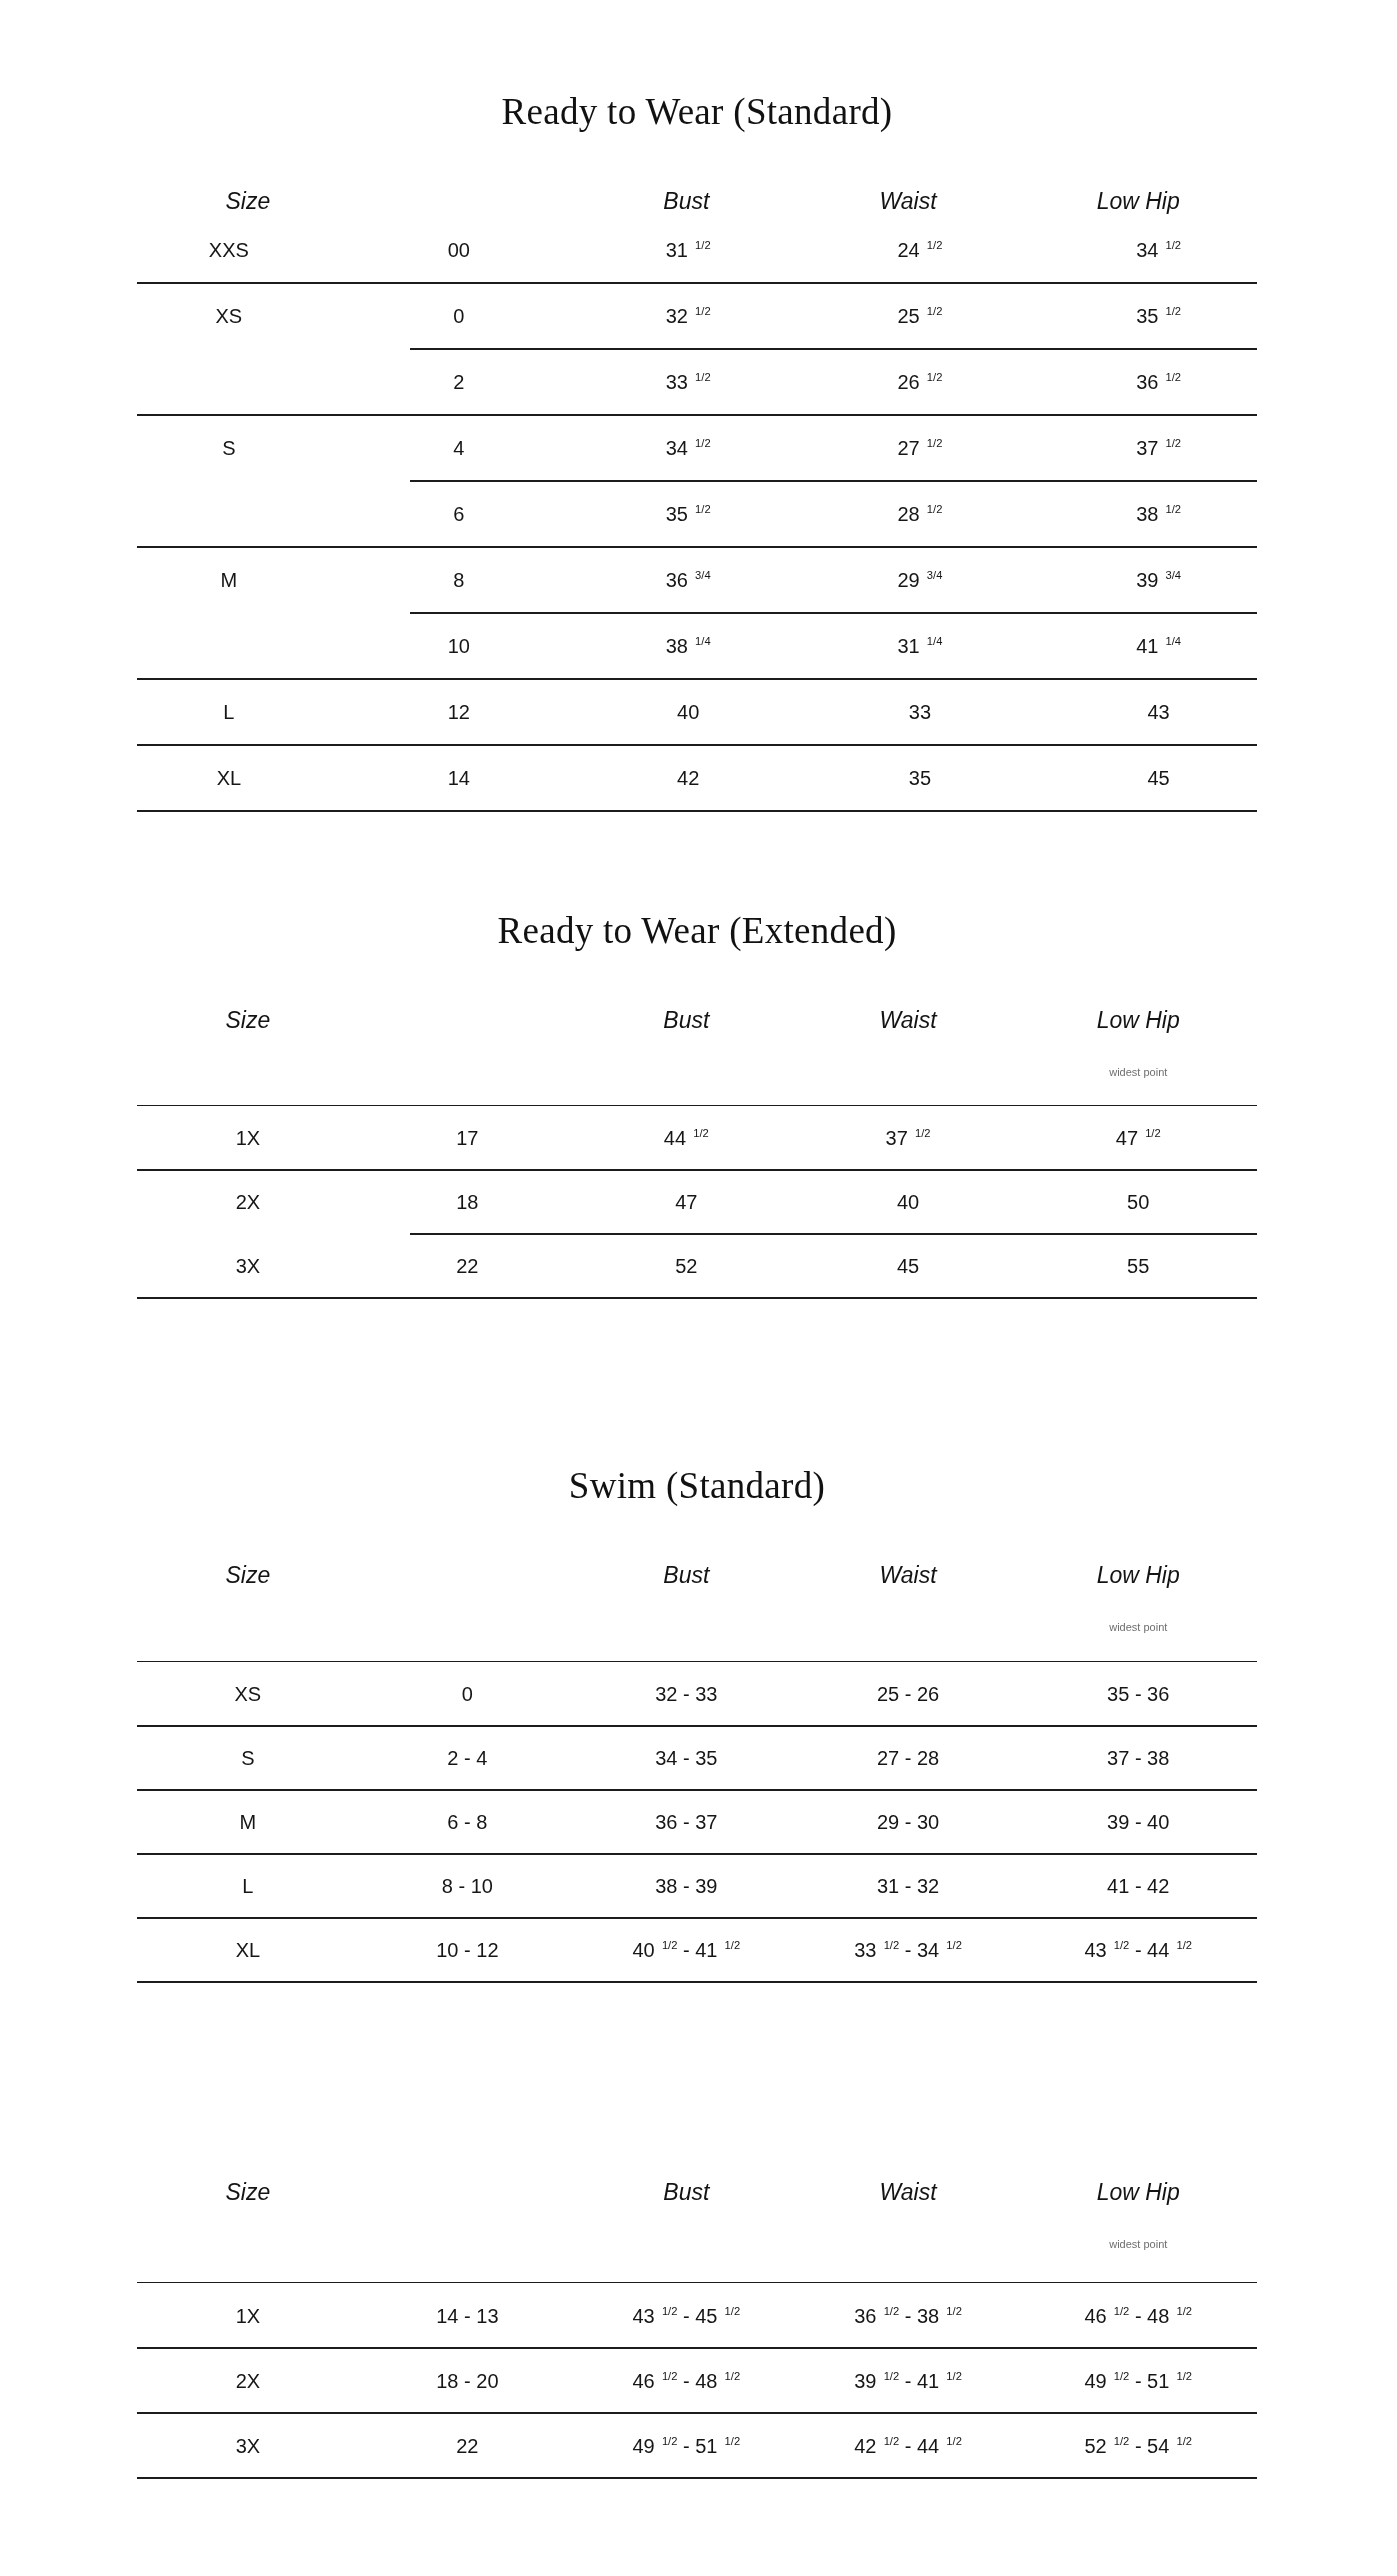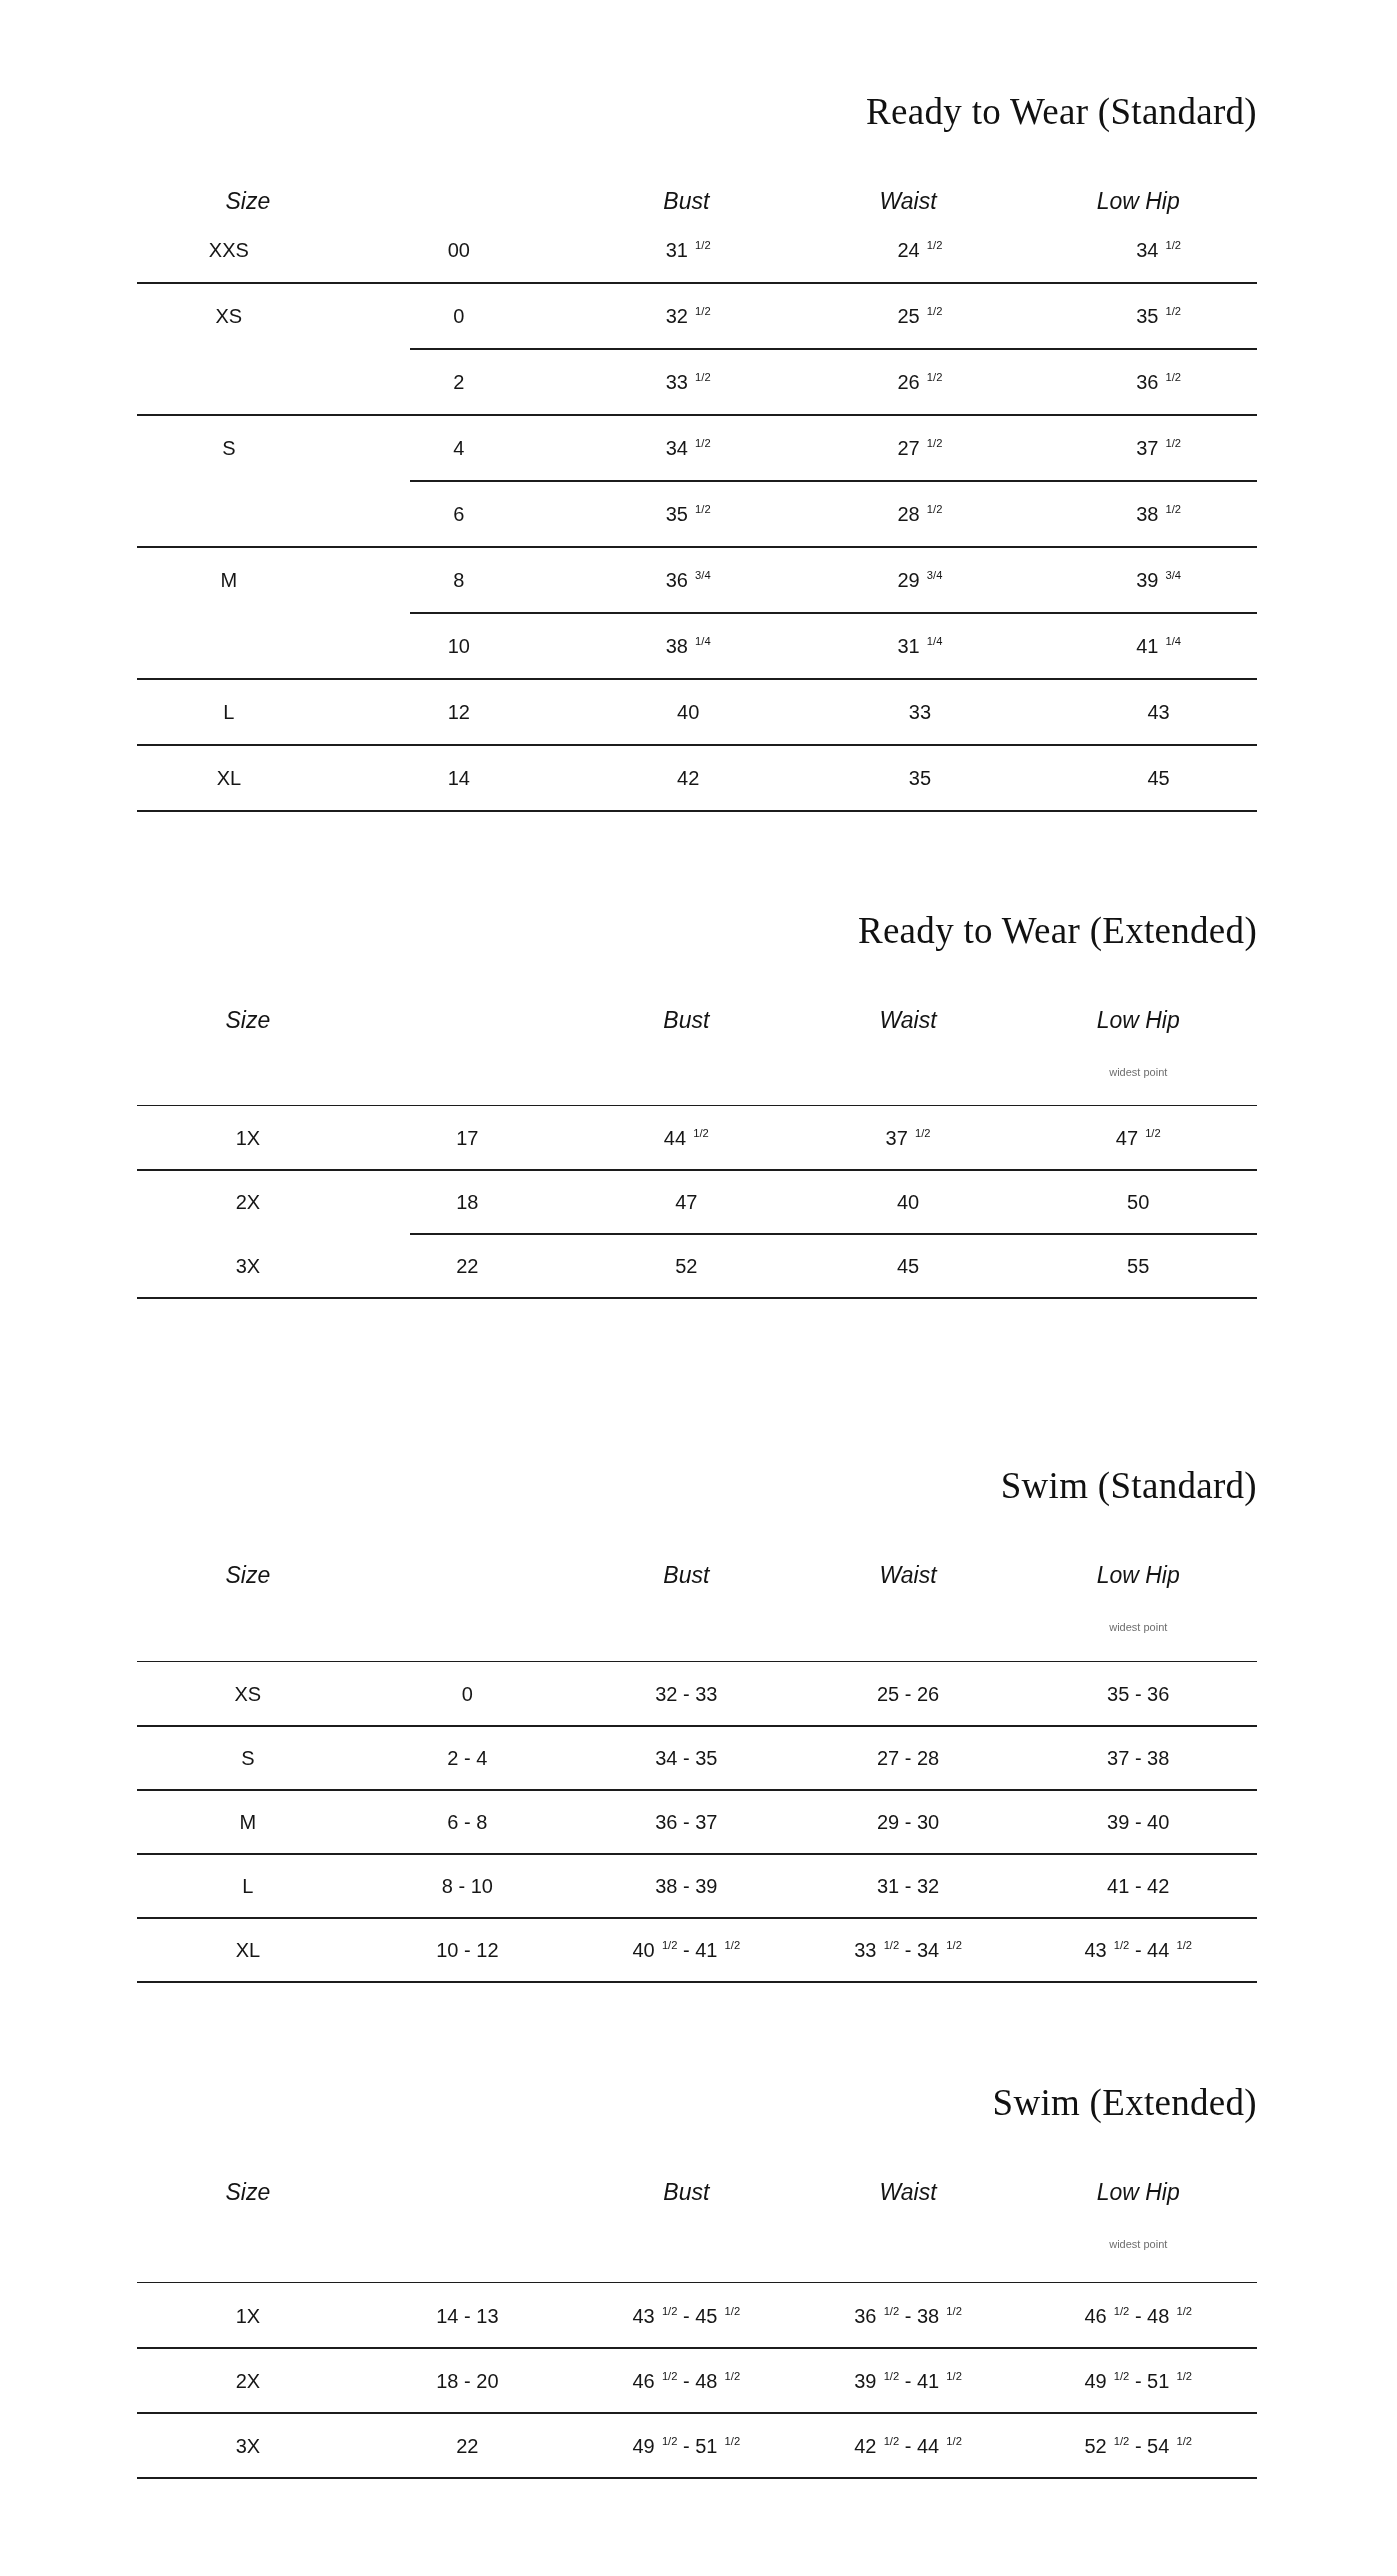--- a/index.html
+++ b/index.html
@@ -20,21 +20,21 @@
   .tsec{
     position:absolute;
     left:137px;
     width:1120px;
   }
   .ttitle{
     position:absolute;
     top:0; left:0; right:0;
     height:42px;
     line-height:42px;
-    text-align:right;
+    text-align:center;
     font-family:"Liberation Serif", serif;
     font-weight:400;
     font-size:37px;
     letter-spacing:0.3px;
     color:#111111;
     white-space:nowrap;
   }
   .thead{
     position:absolute;
     top:96px; left:0; right:0;
@@ -263,21 +263,20 @@
         <span class="cell">XL</span>
         <span class="cell">10 - 12</span>
         <span class="cell">40 <sup class="frac">1/2</sup> - 41 <sup class="frac">1/2</sup></span>
         <span class="cell">33 <sup class="frac">1/2</sup> - 34 <sup class="frac">1/2</sup></span>
         <span class="cell">43 <sup class="frac">1/2</sup> - 44 <sup class="frac">1/2</sup></span>
       </div>
     </div>
 </section>
 
 <section class="tsec t4">
-  <h2 class="ttitle">Swim (Extended)</h2>
   <div class="thead">
     <span class="cell">Size</span>
     <span class="cell"></span>
     <span class="cell">Bust</span>
     <span class="cell">Waist</span>
     <span class="cell">Low Hip</span>
   </div>
   <div class="tnote">widest point</div>
   <div class="rows ruled">
       <div class="trow sep-full">

